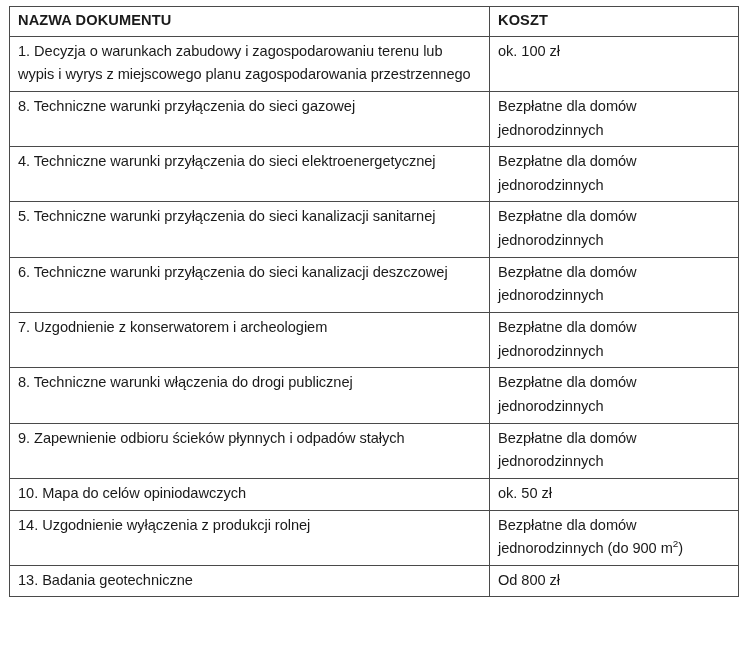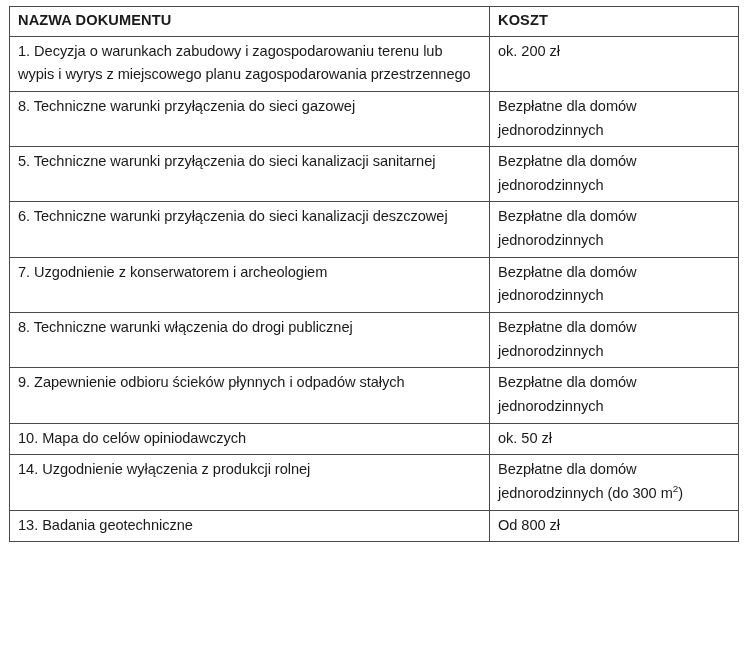--- a/index.html
+++ b/index.html
@@ -71,24 +71,28 @@
     </colgroup>
     <thead>
       <tr>
         <th class="cell-name">NAZWA DOKUMENTU</th>
         <th class="cell-cost">KOSZT</th>
       </tr>
     </thead>
     <tbody id="table-body">
         <tr>
           <td class="cell-name">1. Decyzja o warunkach zabudowy i zagospodarowaniu terenu lub wypis  i wyrys z miejscowego planu zagospodarowania przestrzennego</td>
-          <td class="cell-cost">ok. 200 zł</td>
+          <td class="cell-cost">ok. 100 zł</td>
         </tr>
         <tr>
           <td class="cell-name">8. Techniczne warunki przyłączenia do sieci gazowej</td>
+          <td class="cell-cost">Bezpłatne dla domów jednorodzinnych</td>
+        </tr>
+        <tr>
+          <td class="cell-name">4. Techniczne warunki przyłączenia do sieci elektroenergetycznej</td>
           <td class="cell-cost">Bezpłatne dla domów jednorodzinnych</td>
         </tr>
         <tr>
           <td class="cell-name">5. Techniczne warunki przyłączenia do sieci kanalizacji sanitarnej</td>
           <td class="cell-cost">Bezpłatne dla domów jednorodzinnych</td>
         </tr>
         <tr>
           <td class="cell-name">6. Techniczne warunki przyłączenia do sieci kanalizacji deszczowej</td>
           <td class="cell-cost">Bezpłatne dla domów jednorodzinnych</td>
         </tr>
@@ -103,21 +107,21 @@
         <tr>
           <td class="cell-name">9. Zapewnienie odbioru ścieków płynnych i odpadów stałych</td>
           <td class="cell-cost">Bezpłatne dla domów jednorodzinnych</td>
         </tr>
         <tr>
           <td class="cell-name">10. Mapa do celów opiniodawczych</td>
           <td class="cell-cost">ok. 50 zł</td>
         </tr>
         <tr>
           <td class="cell-name">14. Uzgodnienie wyłączenia z produkcji rolnej</td>
-          <td class="cell-cost"><span>Bezpłatne dla domów jednorodzinnych (do 300 m</span><span class="sup-unit">2</span><span>)</span></td>
+          <td class="cell-cost"><span>Bezpłatne dla domów jednorodzinnych (do 900 m</span><span class="sup-unit">2</span><span>)</span></td>
         </tr>
         <tr>
           <td class="cell-name">13. Badania geotechniczne</td>
           <td class="cell-cost">Od 800 zł</td>
         </tr>
       </tbody>
   </table>
 </div>
 
 </body></html>

